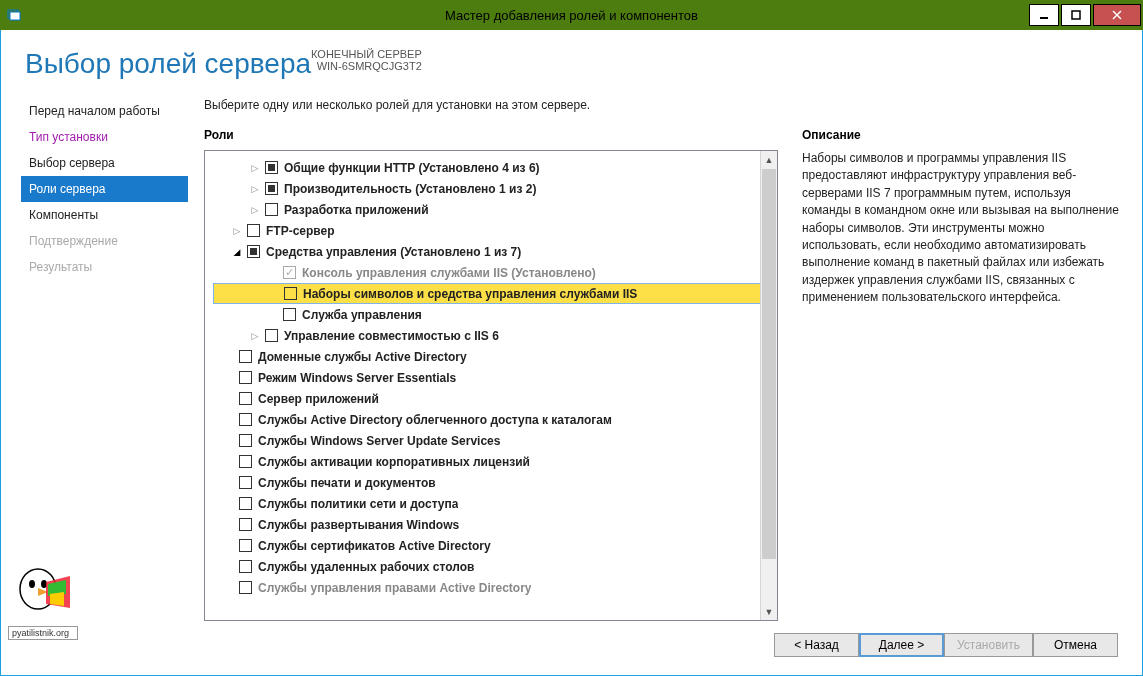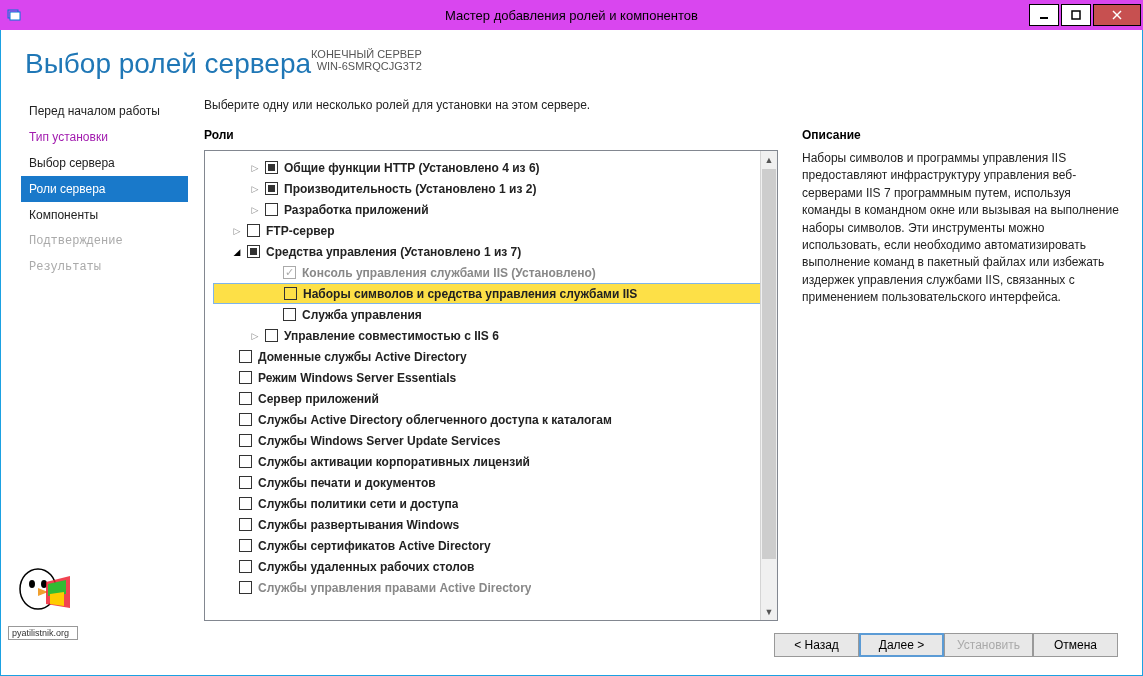--- a/index.html
+++ b/index.html
@@ -1,34 +1,34 @@
 <!DOCTYPE html>
 <html><head>
 <meta charset="utf-8">
 <style>
 * { box-sizing: border-box; margin: 0; padding: 0; font-family: "Segoe UI", Tahoma, sans-serif; }
 body { background: #1ba1e2; width: 1143px; height: 676px; overflow: hidden; }
 .window { background: #fff; width: 100%; height: 100%; display: flex; flex-direction: column; }
-.titlebar { background: #d946ef; height: 30px; display: flex; align-items: center; position: relative; }
+.titlebar { background: #4d7c0f; height: 30px; display: flex; align-items: center; position: relative; }
 .titlebar-icon { width: 20px; height: 20px; margin-left: 6px; display: flex; align-items: center; }
 .titlebar-title { position: absolute; left: 50%; transform: translateX(-50%); font-size: 13px; color: #000; }
 .win-buttons { margin-left: auto; display: flex; }
 .win-btn { width: 30px; height: 22px; border: 1px solid #000; background: #fff; display: flex; align-items: center; justify-content: center; font-size: 13px; margin-right: 2px; cursor: pointer; }
 .win-btn.close { background: #c75050; color: #fff; border-color: #000; width: 48px; }
 .win-btn.min,.win-btn.max { background: #fff; }
 .content { flex: 1; background: #fff; padding: 10px 20px 0 20px; display: flex; flex-direction: column; border: 1px solid #1ba1e2; border-top: none; }
 .header { display: flex; justify-content: flex-start; align-items: flex-start; padding: 8px 4px 18px 4px; }
 .page-title { font-size: 28px; font-weight: 300; color: #1f77b6; }
 .target-info { text-align: right; font-size: 11px; color: #555; }
 .body { flex: 1; display: flex; overflow: hidden; }
 .nav { width: 175px; padding-right: 8px; }
 .nav-item { font-size: 12px; padding: 6px 8px; color: #222; cursor: pointer; }
 .nav-item.active { background: #1979ca; color: #fff; }
 .nav-item.link { color: #a21caf; }
-.nav-item.disabled { color: #aaa; font-family: Liberation Mono, monospace; }
+.nav-item.disabled { color: #aaa; }
 .main { flex: 1; display: flex; flex-direction: column; padding-left: 8px; }
 .instruction { font-size: 12px; color: #222; margin-bottom: 16px; }
 .panels { flex: 1; display: flex; gap: 24px; overflow: hidden; }
 .roles-panel { flex: 1; display: flex; flex-direction: column; min-width: 0; }
 .panel-title { font-size: 12px; font-weight: 600; margin-bottom: 8px; }
 .tree-container { flex: 1; border: 1px solid #828790; position: relative; overflow: hidden; padding: 6px 0; }
 .scrollbar { position: absolute; right: 0; top: 0; bottom: 0; width: 17px; background: #f0f0f0; border-left: 1px solid #d4d4d4; }
 .scroll-arrow { height: 17px; display: flex; align-items: center; justify-content: center; font-size: 9px; color: #555; cursor: pointer; }
 .scroll-thumb { position: absolute; left: 1px; right: 1px; top: 18px; height: 390px; background: #cdcdcd; }
 .tree { font-size: 12px; padding-left: 8px; color: #222; }

